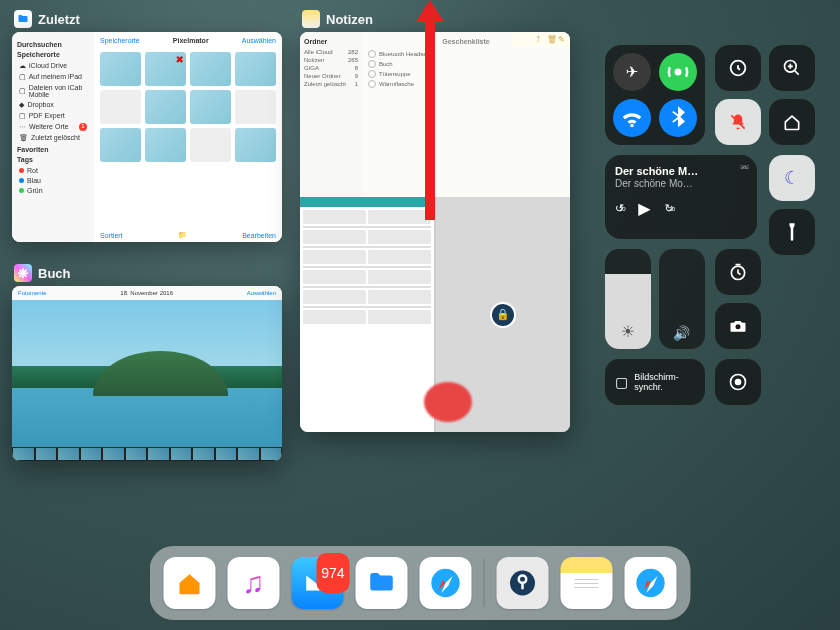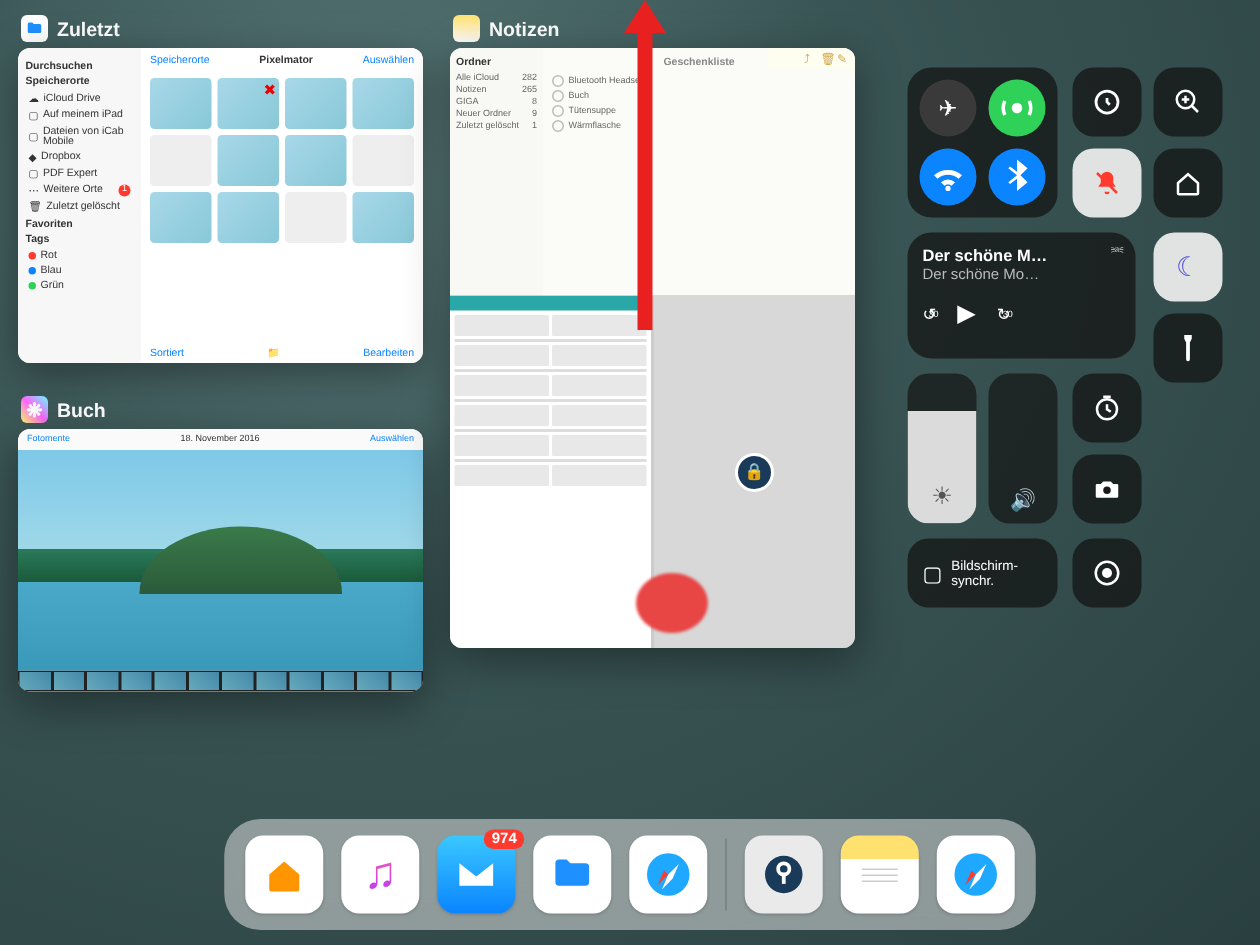--- a/index.html
+++ b/index.html
@@ -88,21 +88,21 @@
 .slider.vol .vicon{position:absolute;bottom:8px;left:0;right:0;text-align:center;color:#888;font-size:14px}
 .timer-sq{left:110px;top:204px;width:46px;height:46px}
 .camera-sq{left:110px;top:258px;width:46px;height:46px}
 .mirror{left:0;top:314px;width:100px;height:46px;background:rgba(20,20,20,.75);border-radius:14px;position:absolute;display:flex;align-items:center;gap:6px;padding:0 10px;color:#fff;font-size:9px}
 .record-sq{left:110px;top:314px;width:46px;height:46px}
 
 
 .dock{position:absolute;bottom:10px;left:50%;transform:translateX(-50%);height:74px;background:rgba(220,220,220,.55);backdrop-filter:blur(20px);border-radius:24px;display:flex;align-items:center;padding:0 14px;gap:12px}
 .dock .sep{width:1px;height:48px;background:rgba(0,0,0,.18)}
 .dock-icon{width:52px;height:52px;border-radius:12px;display:flex;align-items:center;justify-content:center;font-size:26px;position:relative;box-shadow:0 1px 2px rgba(0,0,0,.15)}
-.badge{position:absolute;top:-4px;right:-6px;background:#ff3b30;color:#fff;font-size:10px;font-weight:700;padding:1px 5px;border-radius:10px}
+.badge{position:absolute;top:-4px;right:-6px;background:#ff3b30;color:#fff;font-size:14px;font-weight:400;padding:12px 5px;border-radius:10px}
 .svgfill{width:28px;height:28px;fill:#fff}
 </style>
 </head>
 <body>
 
 <div class="card-title dateien-title">
   <span class="app-icon" style="background:#fff">
       <svg viewBox="0 0 24 24" width="12" height="12">
         <path fill="#1e90ff" d="M3 6a2 2 0 012-2h4l2 2h8a2 2 0 012 2v8a2 2 0 01-2 2H5a2 2 0 01-2-2z"></path>
       </svg>

